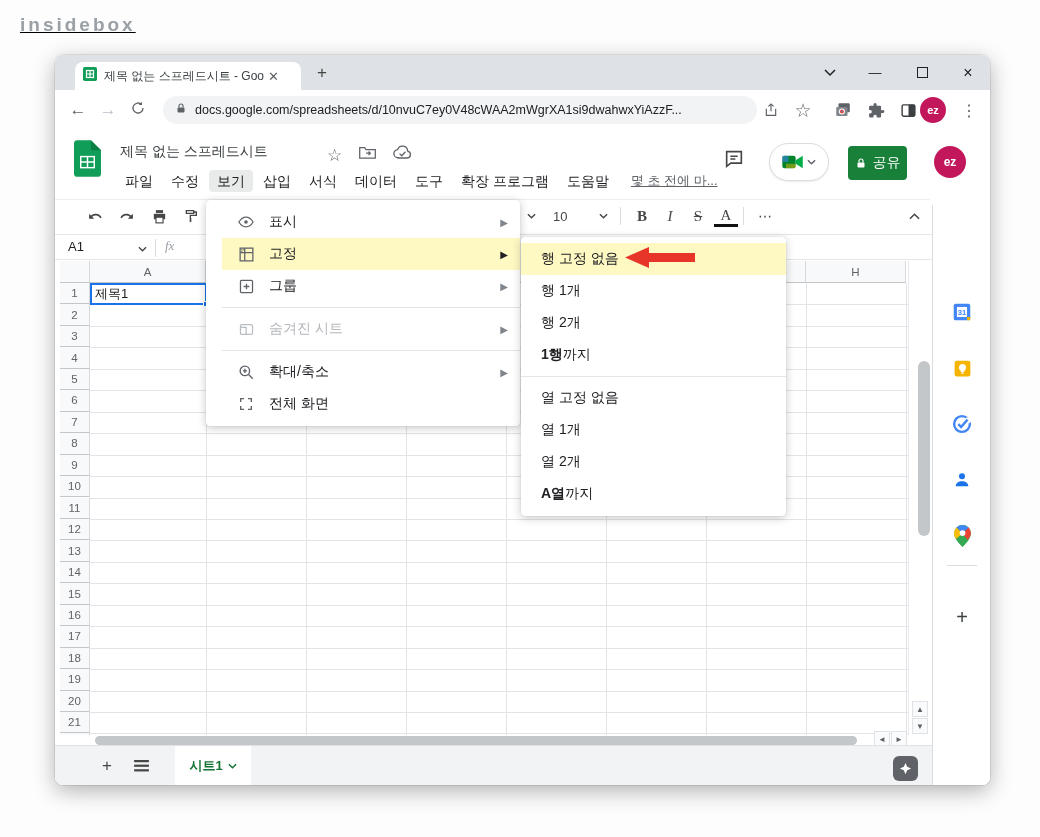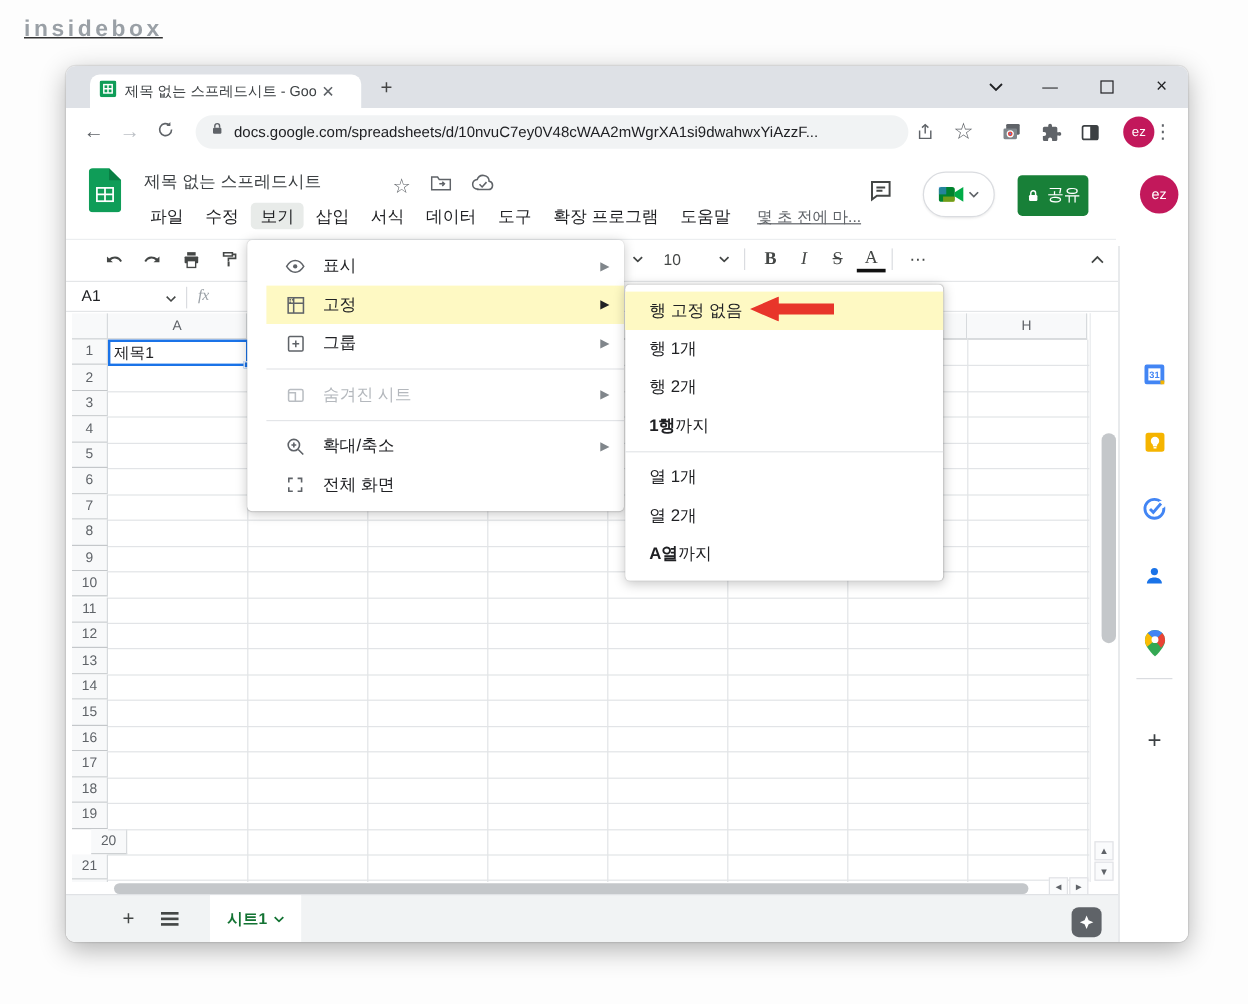--- a/index.html
+++ b/index.html
@@ -24,21 +24,21 @@
   .newtab { position:absolute; left:262px; top:8px; font-size:17px; color:#444; }
   .winctl { position:absolute; top:0; height:35px; width:34px; display:flex; align-items:center; justify-content:center; color:#202124; font-size:13px; }
 
   .btoolbar { position:absolute; left:0; top:35px; width:100%; height:40px; background:#fff; display:flex; align-items:center; }
   .navic { width:30px; text-align:center; font-size:17px; color:#5f6368; }
   .navic.dis { color:#bdc1c6; }
   .urlpill { position:absolute; left:108px; top:41px; width:594px; height:28px; background:#f1f3f4; border-radius:14px;
              display:flex; align-items:center; padding:0 12px; }
   .url { font-size:12.5px; color:#202124; margin-left:8px; white-space:nowrap; overflow:hidden; }
   .bic { position:absolute; top:44px; width:22px; height:22px; display:flex; align-items:center; justify-content:center; color:#5f6368; }
-  .avatar { border-radius:50%; background:#c2185b; color:#fff; display:flex; align-items:center; justify-content:center; font-weight:normal;margin-left:16px; }
+  .avatar { border-radius:50%; background:#c2185b; color:#fff; display:flex; align-items:center; justify-content:center; font-weight:bold; }
 
   
   .app { position:absolute; left:0; top:75px; width:100%; height:655px; background:#fff; }
   .slogo { position:absolute; left:19px; top:10px; }
   .doc-title { position:absolute; left:65px; top:13px; font-size:14px; color:#3c4043; }
   .title-ic { position:absolute; top:15px; color:#5f6368; font-size:15px; }
   .menurow { position:absolute; left:62px; top:39px; display:flex; align-items:center; height:24px; }
   .menu-item { font-size:14px; color:#202124; padding:3px 8px; border-radius:4px; margin-right:2px; }
   .menu-item.active { background:#e8ebe9; }
   .lastedit { font-size:13px; color:#5f6368; text-decoration:underline; margin-left:12px; white-space:nowrap; }
@@ -329,21 +329,21 @@
         <div class="ghead" style="left: 0px; top: 215.05px; width: 30px; height: 21.45px;">10</div>
         <div class="ghead" style="left: 0px; top: 236.5px; width: 30px; height: 21.45px;">11</div>
         <div class="ghead" style="left: 0px; top: 257.95px; width: 30px; height: 21.45px;">12</div>
         <div class="ghead" style="left: 0px; top: 279.4px; width: 30px; height: 21.45px;">13</div>
         <div class="ghead" style="left: 0px; top: 300.85px; width: 30px; height: 21.45px;">14</div>
         <div class="ghead" style="left: 0px; top: 322.3px; width: 30px; height: 21.45px;">15</div>
         <div class="ghead" style="left: 0px; top: 343.75px; width: 30px; height: 21.45px;">16</div>
         <div class="ghead" style="left: 0px; top: 365.2px; width: 30px; height: 21.45px;">17</div>
         <div class="ghead" style="left: 0px; top: 386.65px; width: 30px; height: 21.45px;">18</div>
         <div class="ghead" style="left: 0px; top: 408.1px; width: 30px; height: 21.45px;">19</div>
-        <div class="ghead" style="left: 16px; top: 429.55px; width: 30px; height: 21.45px;">20</div>
+        <div class="ghead" style="left: 0px; top: 429.55px; width: 30px; height: 21.45px;">20</div>
         <div class="ghead" style="left: 0px; top: 451px; width: 30px; height: 21.45px;">21</div>
         <div class="ghead" style="left: 0px; top: 472.45px; width: 30px; height: 21.45px;">22</div>
         <div class="gline-v" style="left: 146px; top: 22px; width: 1px; height: 452px;"></div>
         <div class="gline-v" style="left: 246px; top: 22px; width: 1px; height: 452px;"></div>
         <div class="gline-v" style="left: 346px; top: 22px; width: 1px; height: 452px;"></div>
         <div class="gline-v" style="left: 446px; top: 22px; width: 1px; height: 452px;"></div>
         <div class="gline-v" style="left: 546px; top: 22px; width: 1px; height: 452px;"></div>
         <div class="gline-v" style="left: 646px; top: 22px; width: 1px; height: 452px;"></div>
         <div class="gline-v" style="left: 746px; top: 22px; width: 1px; height: 452px;"></div>
         <div class="gline-v" style="left: 846px; top: 22px; width: 1px; height: 452px;"></div>
@@ -521,20 +521,23 @@
         <span class="lbl">행 1개</span>
       </div>
       <div class="mi">
         <span class="lbl">행 2개</span>
       </div>
       <div class="mi">
         <span class="lbl"><b>1행</b>까지</span>
       </div>
       <div class="mdiv"></div>
       <div class="mi">
+        <span class="lbl">열 고정 없음</span>
+      </div>
+      <div class="mi">
         <span class="lbl">열 1개</span>
       </div>
       <div class="mi">
         <span class="lbl">열 2개</span>
       </div>
       <div class="mi">
         <span class="lbl"><b>A열</b>까지</span>
       </div>
     </div>
 

